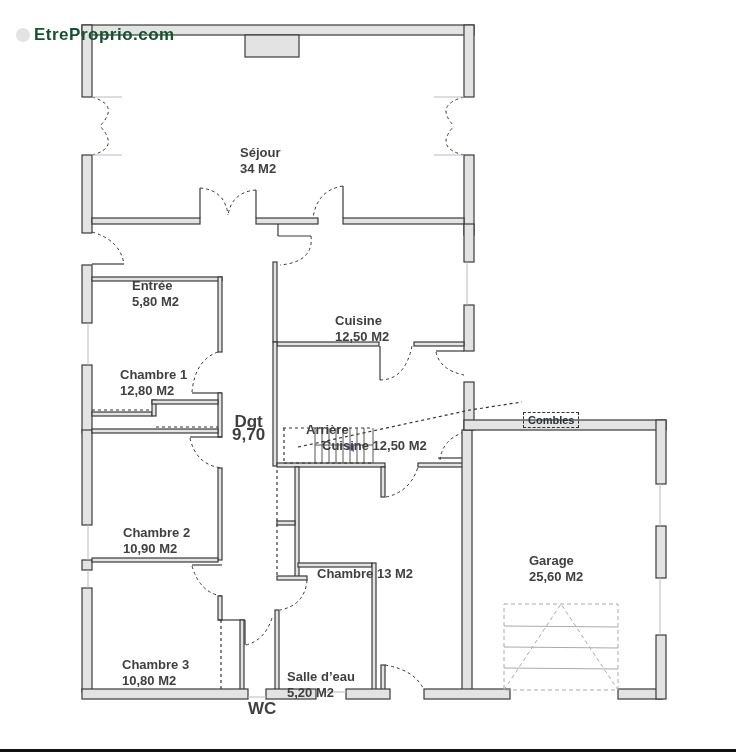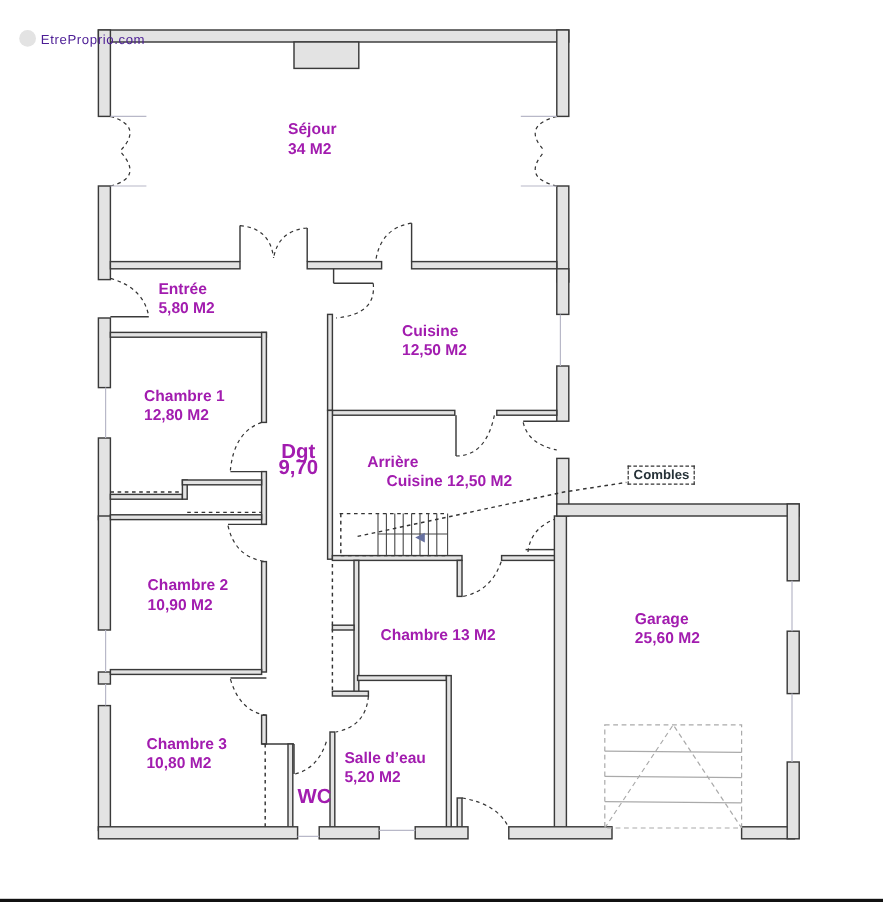--- a/index.html
+++ b/index.html
@@ -6,25 +6,25 @@
   body { width: 736px; height: 752px; position: relative; overflow: hidden; font-family: "Liberation Sans", sans-serif; }
   #plan { position: absolute; left: 0; top: 0; width: 736px; height: 752px; }
   .wall { fill: #e3e3e3; stroke: #3a3a3a; stroke-width: 1.2; }
   .thin { fill: none; stroke: #3a3a3a; stroke-width: 1.2; }
   .swing { fill: none; stroke: #333; stroke-width: 1; stroke-dasharray: 3 3; }
   .dash { fill: none; stroke: #333; stroke-width: 1.2; stroke-dasharray: 3 3; }
   .gdash { fill: none; stroke: #aaa; stroke-width: 1; stroke-dasharray: 4 3; }
   .gline { fill: none; stroke: #aaa; stroke-width: 1; }
   .win { fill: none; stroke: #b8b8c8; stroke-width: 1; }
   .stair { fill: none; stroke: #444; stroke-width: 0.9; }
-  .label { position: absolute; color: #a21caf; font-weight: bold; font-size: 13px; line-height: 16px; white-space: nowrap; }
+  .label { position: absolute; color: #404040; font-weight: bold; font-size: 13px; line-height: 16px; white-space: nowrap; margin-top: 45px; }
   .small { font-size: 17px; line-height: 13px; text-align: center; }
-  .watermark { position: absolute; left: 16px; top: 25px; color: #4c1d95; font-size: 11px; letter-spacing: 0.5px; }
+  .watermark { position: absolute; left: 16px; top: 25px; color: #14532d; font-size: 17px; letter-spacing: 0.5px; font-weight: bold; }
   .wm-dot { display: inline-block; width: 14px; height: 14px; border-radius: 50%; background: #e3e3e3; vertical-align: -2px; margin-right: 4px; }
-  .combles { position: absolute; left: 523px; top: 388px; padding: 1px 4px; border: 1px dashed #333; font-size: 11px; font-weight: bold; color: #263238; }
+  .combles { position: absolute; left: 523px; top: 412px; padding: 1px 4px; border: 1px dashed #333; font-size: 11px; font-weight: bold; color: #263238; }
   .bottom-bar { position: absolute; left: 0; top: 749px; width: 736px; height: 3px; background: #111; }
 </style>
 </head>
 <body>
 
 <svg id="plan" viewBox="0 0 736 752" xmlns="http://www.w3.org/2000/svg">
 
   <g>
     <rect class="wall" x="82" y="25" width="392" height="10"></rect>
     <rect class="wall" x="82" y="25" width="10" height="72"></rect>

